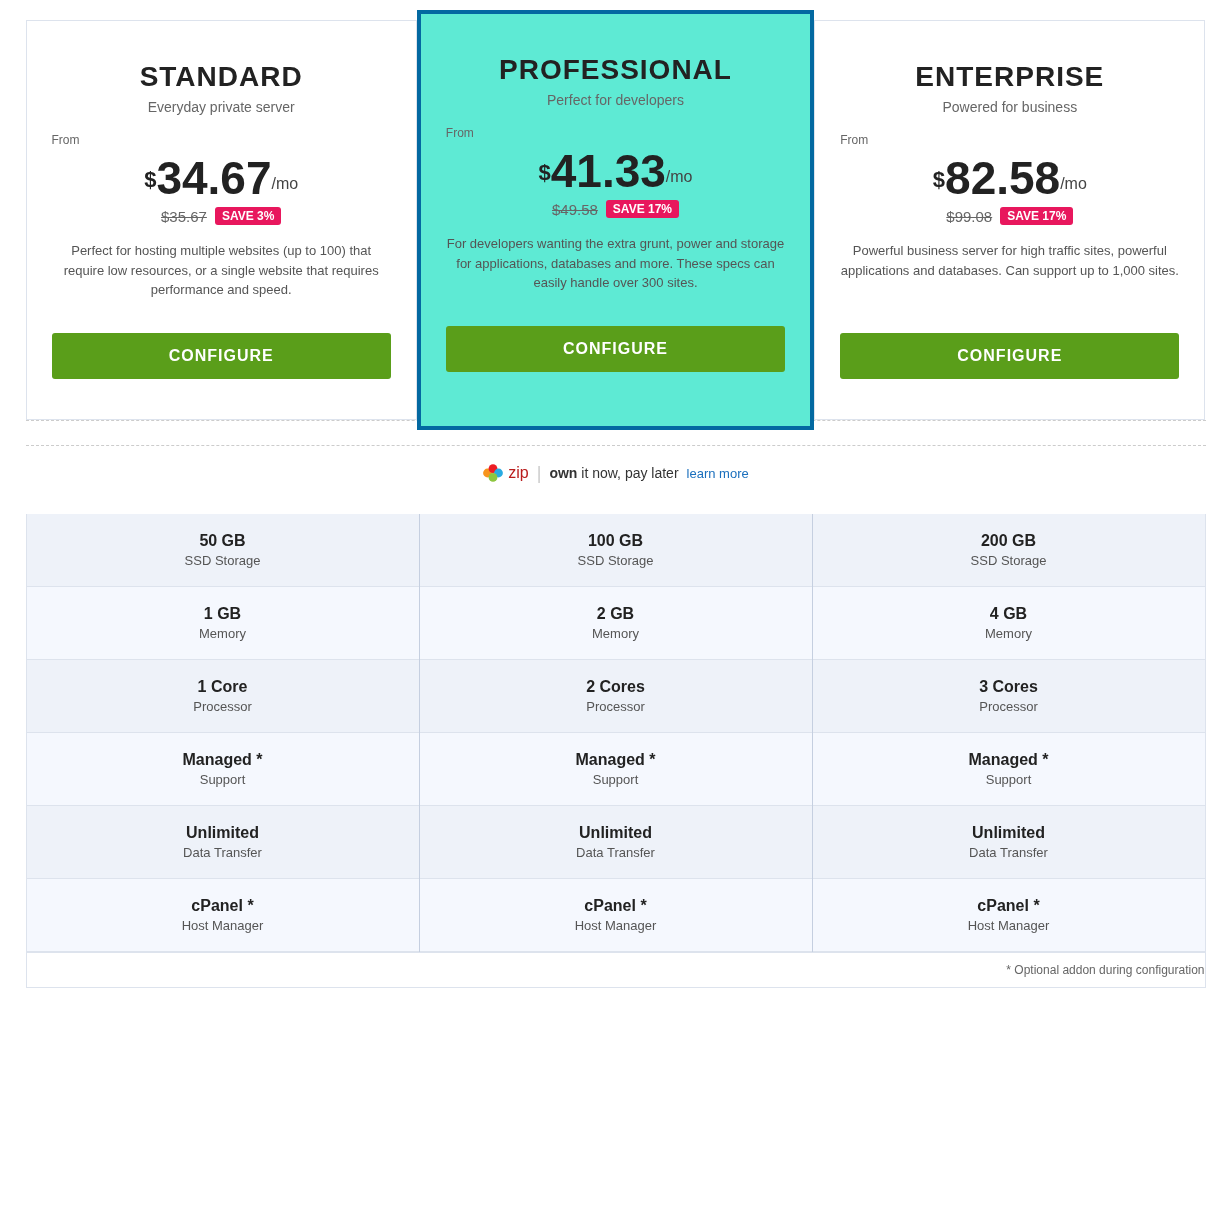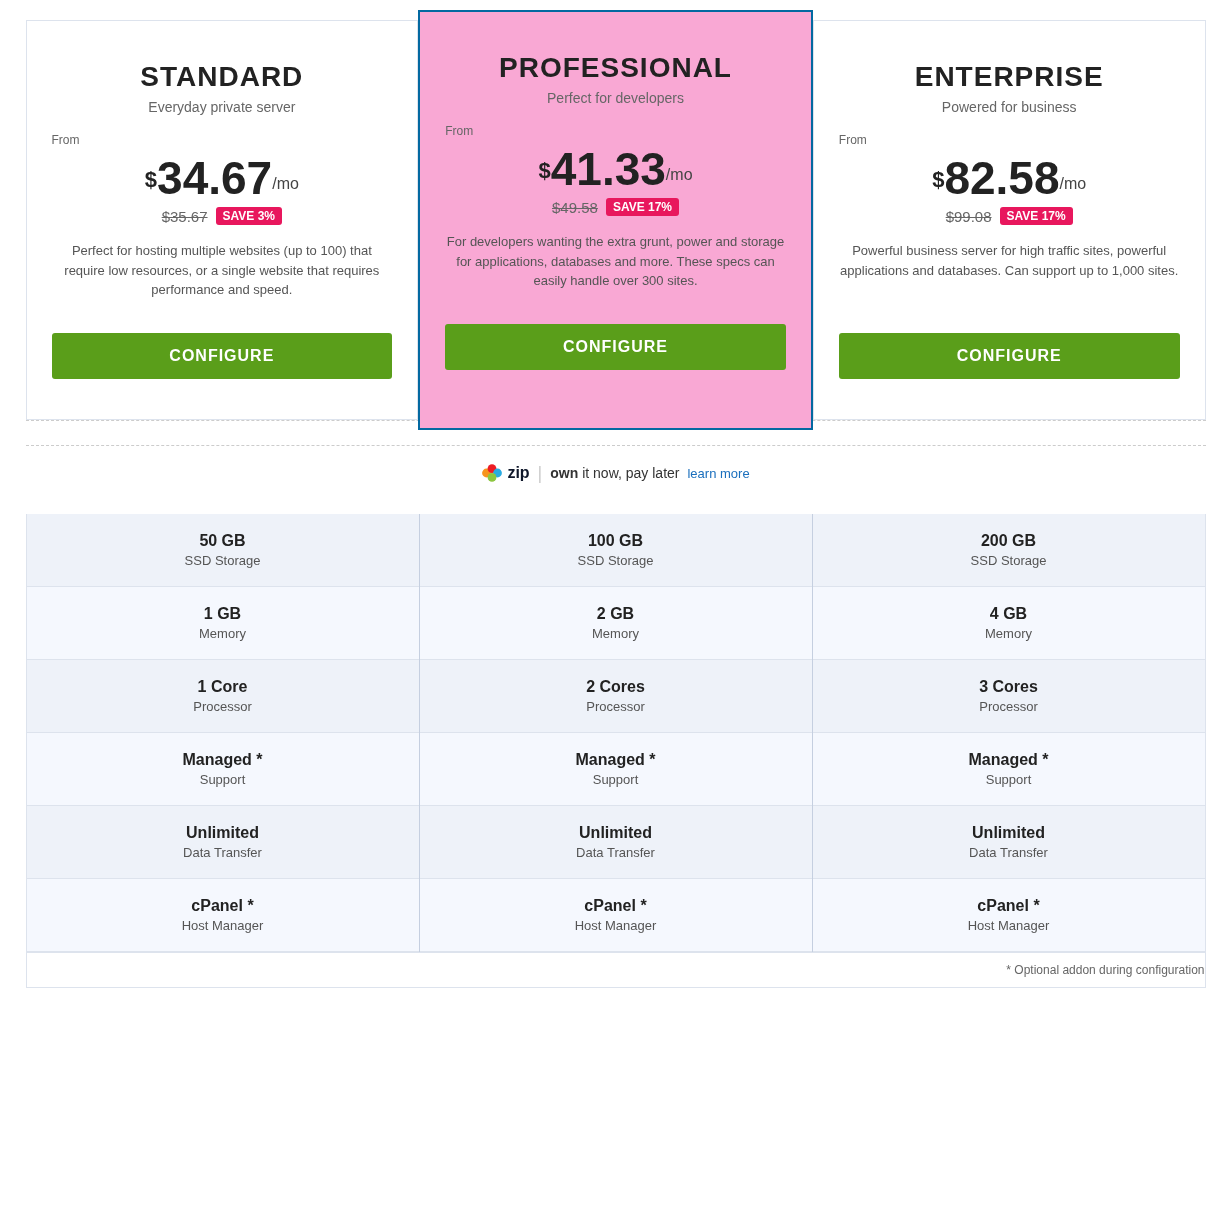--- a/index.html
+++ b/index.html
@@ -15,26 +15,26 @@
     }
     .plan-card {
       flex: 1;
       padding: 40px 25px;
       border: 1px solid #dde3ed;
       background: #fff;
       text-align: center;
       position: relative;
     }
     .plan-card.featured {
-      border: 2px solid #0369a1;
+      border: 4px solid #0369a1;
       z-index: 2;
       margin: -10px 0;
       padding-top: 40px;
       padding-bottom: 40px;
-      background: #f9a8d4;
+      background: #5eead4;
     }
     .plan-name {
       font-size: 28px;
       font-weight: 900;
       color: #222;
       letter-spacing: 1px;
       margin-bottom: 6px;
     }
     .plan-subtitle {
       font-size: 14px;
@@ -263,21 +263,21 @@
 
   <div class="zip-section">
     <div class="zip-bar">
       <span class="zip-logo">
         <svg class="zip-icon" viewBox="0 0 40 40">
           <circle cx="10" cy="20" r="8" fill="#f7941d"></circle>
           <circle cx="20" cy="12" r="8" fill="#ed1c24"></circle>
           <circle cx="30" cy="20" r="8" fill="#29abe2"></circle>
           <circle cx="20" cy="28" r="8" fill="#8dc63f"></circle>
         </svg>
-        <span style="font-weight:700;font-size:16px;color:#0f172a;">zip</span>
+        <span style="font-weight:400;font-size:16px;color:#b91c1c;">zip</span>
       </span>
       <span class="zip-divider">|</span>
       <span class="zip-text">
         <strong>own</strong>
         <span> it now, pay later </span>
       </span>
       <a class="learn-more" href="#">learn more</a>
     </div>
   </div>
 

